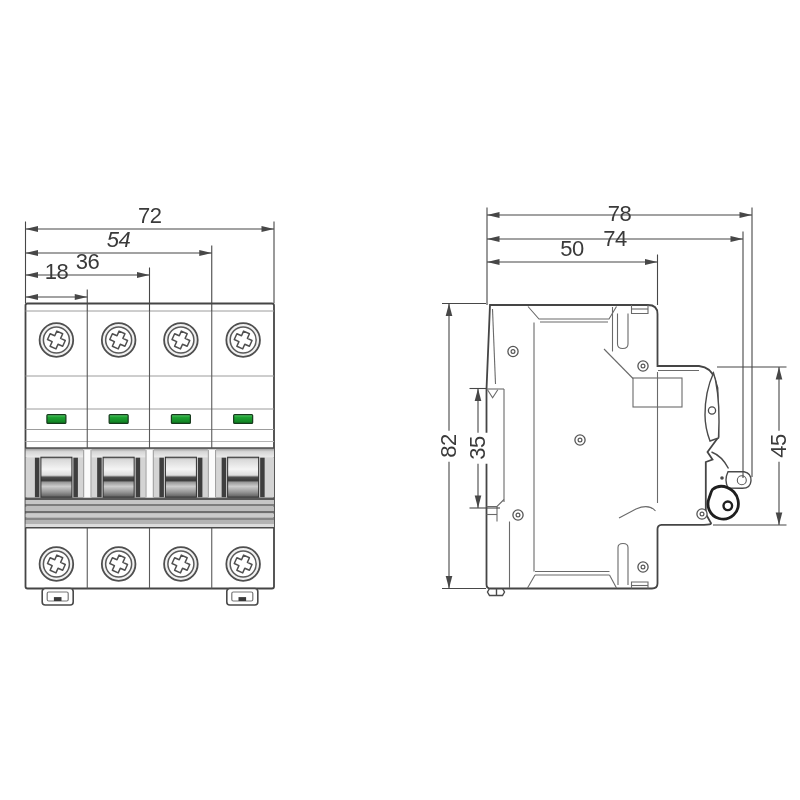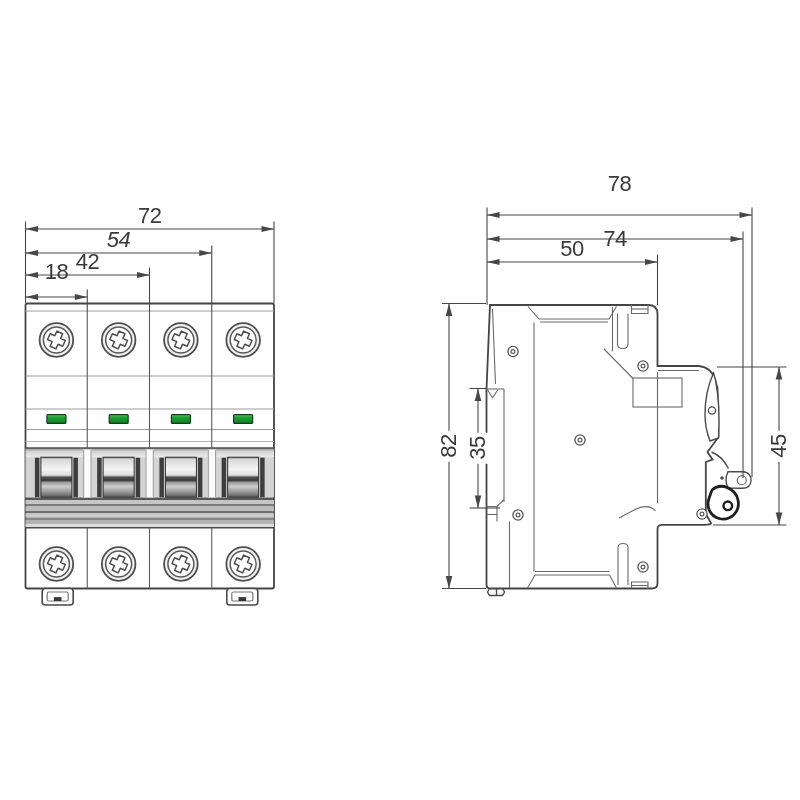--- a/index.html
+++ b/index.html
@@ -243,24 +243,24 @@
       <path d="M 478,388.5 L 474.7,401 L 481.3,401 Z"></path>
           <path d="M 478,508 L 474.7,495.5 L 481.3,495.5 Z"></path>
       <path d="M 779,367 L 775.7,379.5 L 782.3,379.5 Z"></path>
           <path d="M 779,525 L 775.7,512.5 L 782.3,512.5 Z"></path>
     </g>
   </g>
 </svg>
 
 <div class="dim-label" style="left:149.7px;top:227px;">72</div>
 <div class="dim-label" style="left:118.6px;top:251px;font-style:italic;">54</div>
-<div class="dim-label" style="left:87.5px;top:273px;">42</div>
+<div class="dim-label" style="left:87.5px;top:273px;">36</div>
 <div class="dim-label" style="left:56.4px;top:283px;">18</div>
 
-<div class="dim-label" style="left:619.5px;top:195px;">78</div>
+<div class="dim-label" style="left:619.5px;top:225px;">78</div>
 <div class="dim-label" style="left:615px;top:250px;">74</div>
 <div class="dim-label" style="left:572px;top:260px;">50</div>
 
 <div class="dim-label v" style="left:449px;top:446px;">82</div>
 <div class="dim-label v" style="left:478px;top:448px;">35</div>
 <div class="dim-label v" style="left:779px;top:446px;">45</div>
 
 </div>
 
 </body></html>

